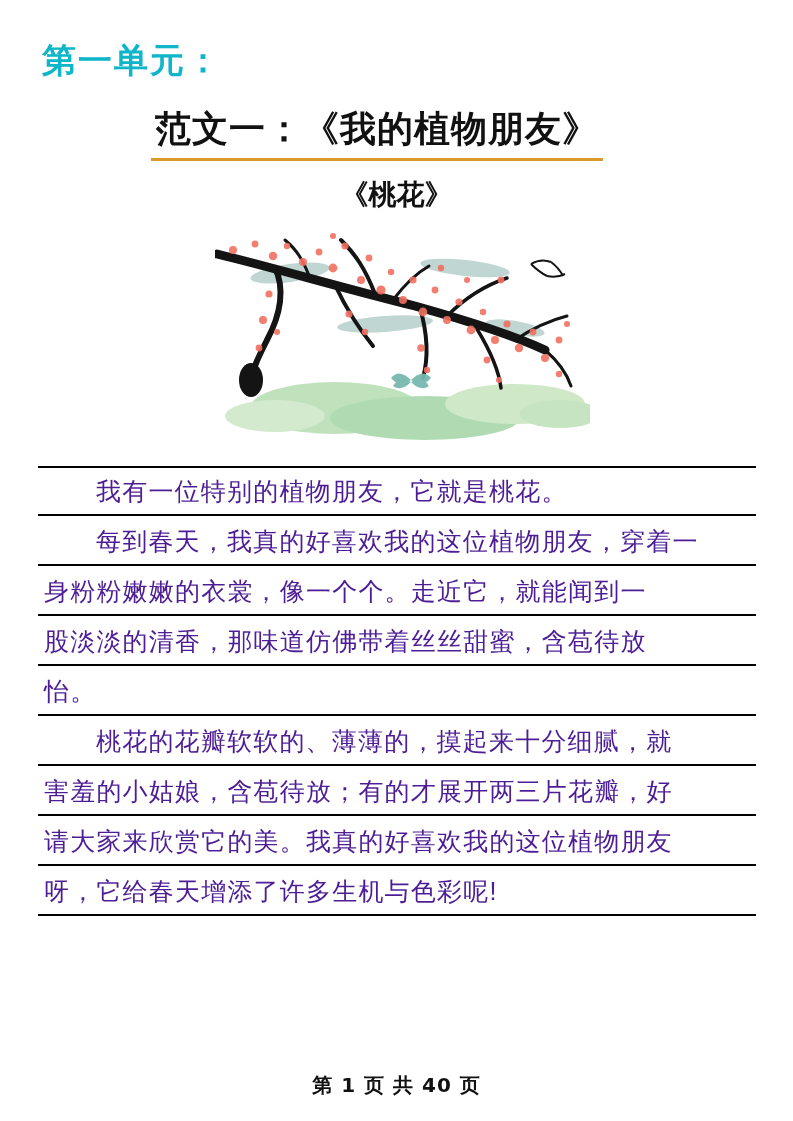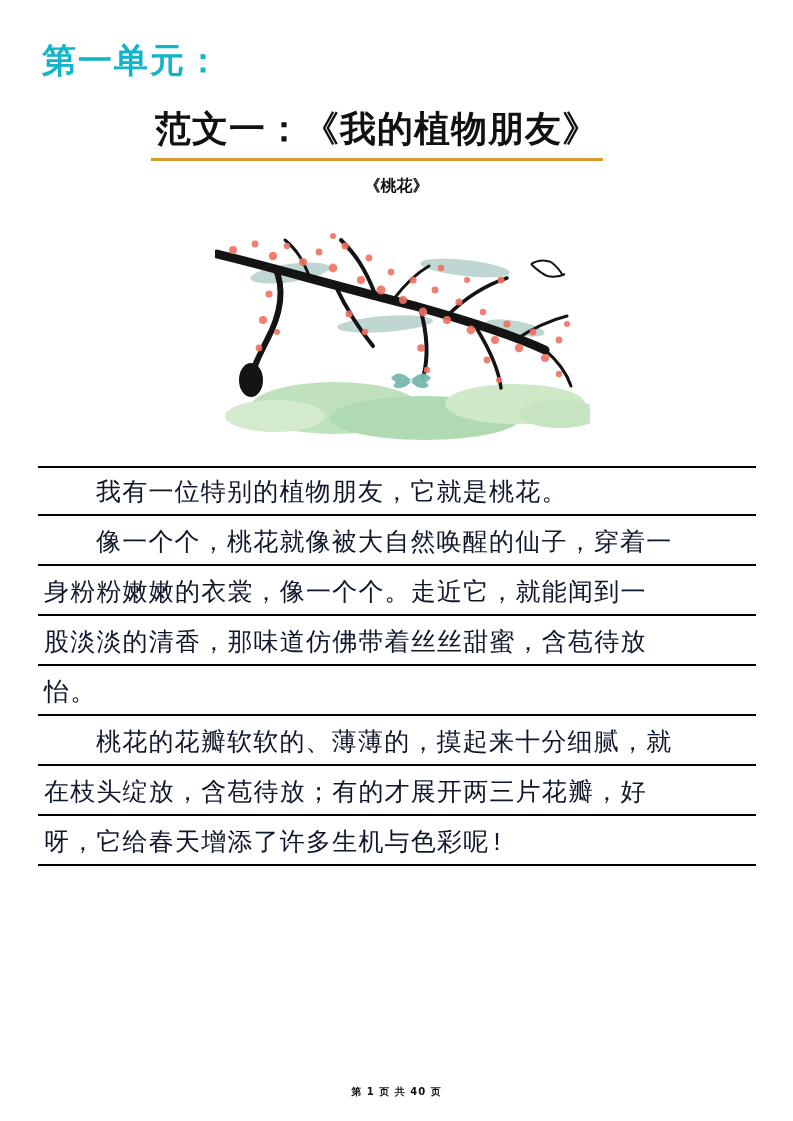--- a/index.html
+++ b/index.html
@@ -54,21 +54,21 @@
     border-bottom: 3px solid #d99a2b;
   }
   .sub-title {
     position: absolute;
     left: 0;
     top: 176px;
     width: 793px;
     text-align: center;
     font-family: "DejaVu Serif", serif;
     font-weight: bold;
-    font-size: 16px;
+    font-size: 28px;
     color: #111;
   }
 
   
   .illus {
     position: absolute;
     left: 215px;
     top: 228px;
     width: 375px;
     height: 222px;
@@ -89,40 +89,40 @@
     box-sizing: border-box;
   }
   .line:first-child {
     border-top: 2px solid #000;
   }
   .line .txt {
     position: absolute;
     left: 6px;
     right: 2px;
     bottom: 6px;
-    font-family: Liberation Mono, monospace;
+    font-family: Liberation Sans, sans-serif;
     font-size: 25px;
     letter-spacing: 1.2px;
-    color: #0f172a;
+    color: #4c1d95;
     white-space: nowrap;
   }
   .line .txt.indent {
     left: 58px;
   }
 
   
   .footer {
     position: absolute;
     left: 0;
     bottom: 22px;
     width: 793px;
     text-align: center;
     font-family: "DejaVu Sans", sans-serif;
     font-weight: bold;
-    font-size: 10px;
+    font-size: 20px;
     color: #111;
     letter-spacing: 1px;
   }
 </style>
 </head>
 <body>
 
 <div class="page">
 
   <div class="unit-title">第一单元：</div>
@@ -225,36 +225,39 @@
         <path d="M332 48 q10 2 18 -2"></path>
       </g>
     </svg>
   </div>
 
   <div class="body-text">
     <div class="line">
         <span class="txt indent">我有一位特别的植物朋友，它就是桃花。</span>
       </div>
     <div class="line">
-        <span class="txt indent">像一个个，桃花就像被大自然唤醒的仙子，穿着一</span>
+        <span class="txt indent">每到春天，我真的好喜欢我的这位植物朋友，穿着一</span>
       </div>
     <div class="line">
         <span class="txt">身粉粉嫩嫩的衣裳，像一个个。走近它，就能闻到一</span>
       </div>
     <div class="line">
         <span class="txt">股淡淡的清香，那味道仿佛带着丝丝甜蜜，含苞待放</span>
       </div>
     <div class="line">
         <span class="txt">怡。</span>
       </div>
     <div class="line">
         <span class="txt indent">桃花的花瓣软软的、薄薄的，摸起来十分细腻，就</span>
       </div>
     <div class="line">
-        <span class="txt">在枝头绽放，含苞待放；有的才展开两三片花瓣，好</span>
+        <span class="txt">害羞的小姑娘，含苞待放；有的才展开两三片花瓣，好</span>
+      </div>
+    <div class="line">
+        <span class="txt">请大家来欣赏它的美。我真的好喜欢我的这位植物朋友</span>
       </div>
     <div class="line">
         <span class="txt">呀，它给春天增添了许多生机与色彩呢!</span>
       </div>
   </div>
 
   <div class="footer">第 1 页 共 40 页</div>
 
 </div>
 

